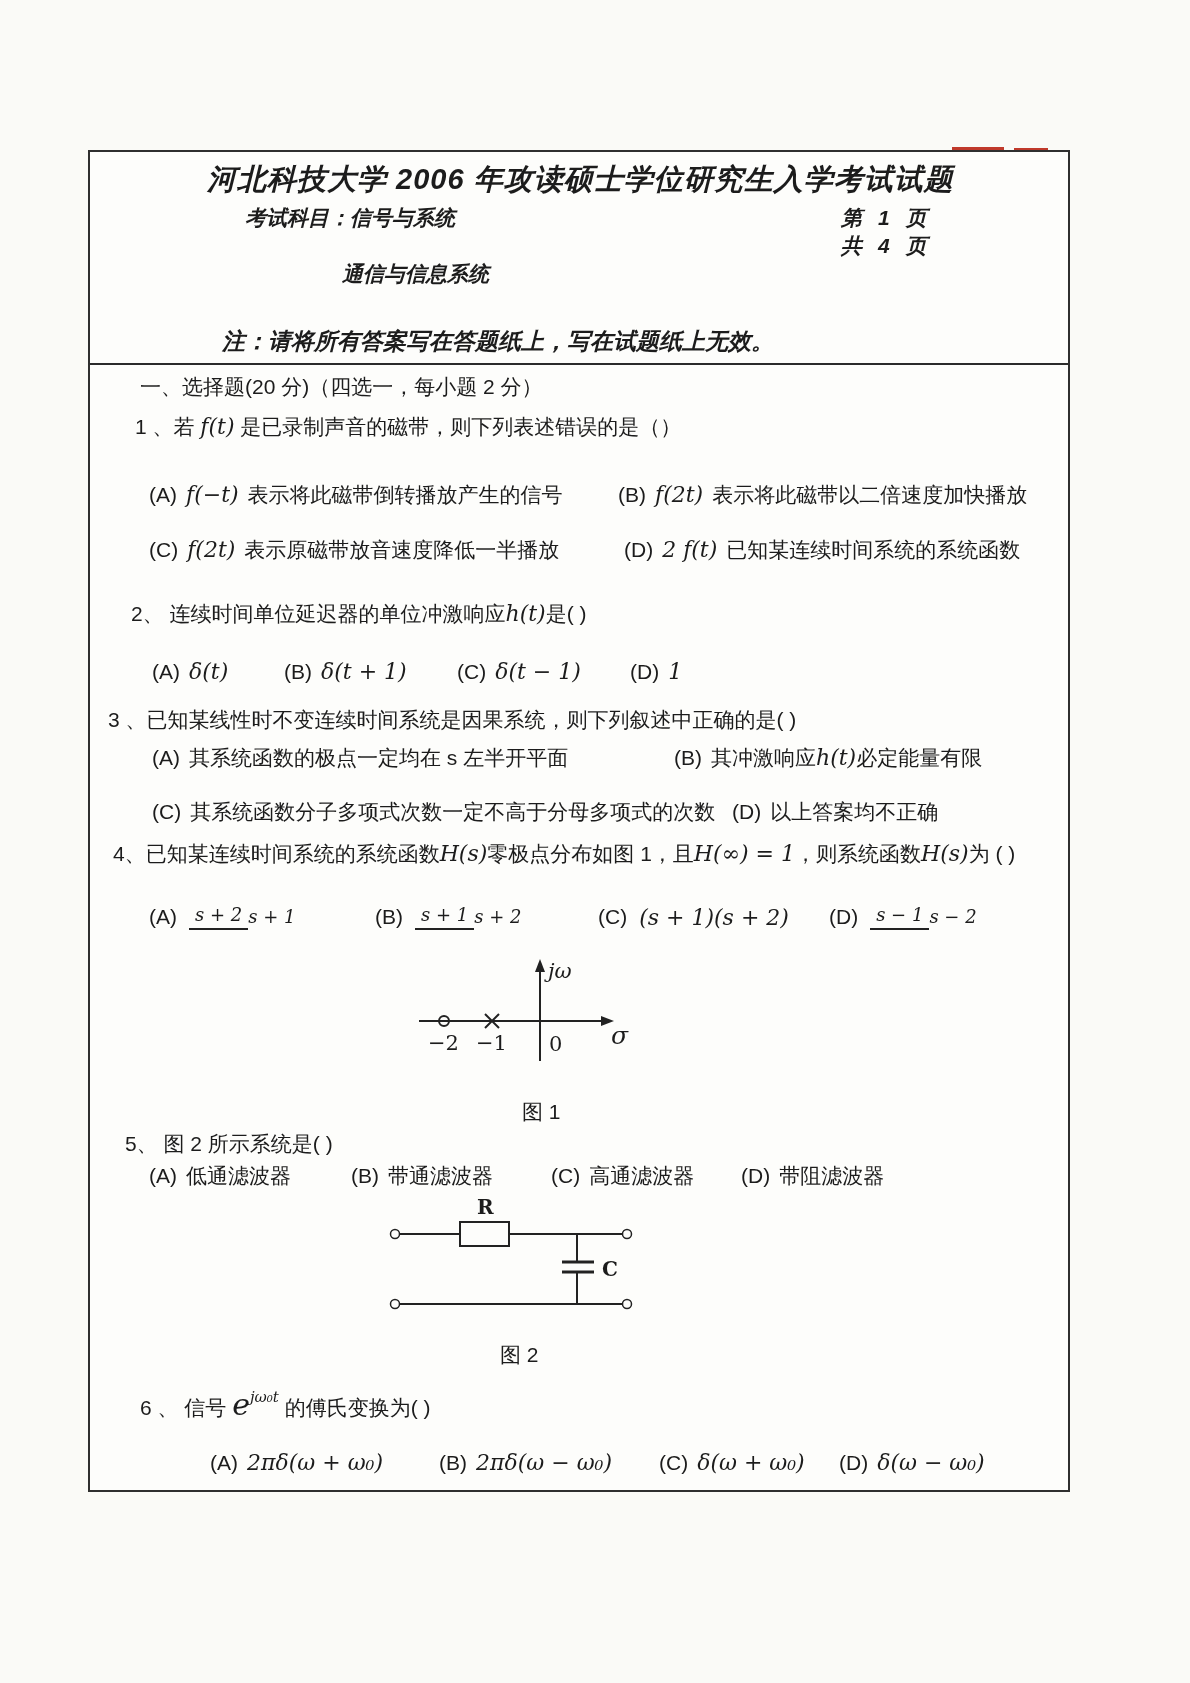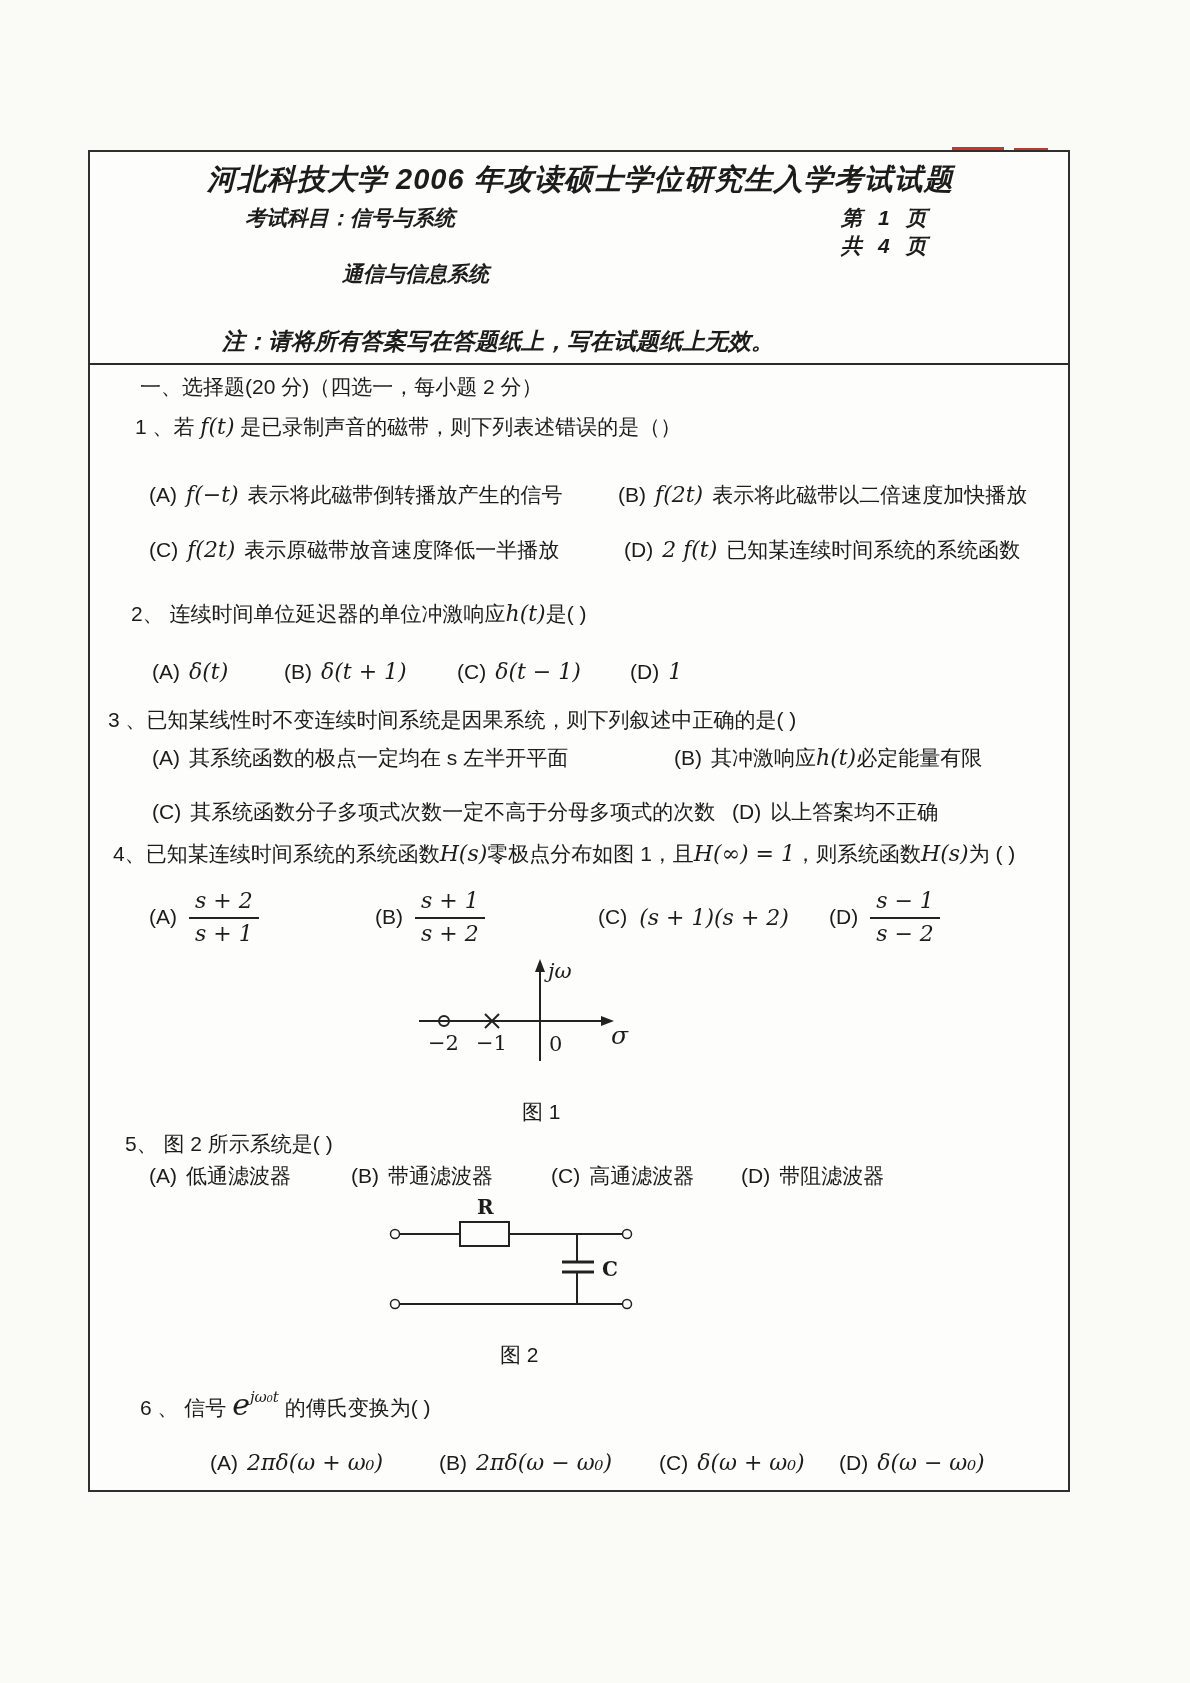--- a/index.html
+++ b/index.html
@@ -10,23 +10,23 @@
   .abs{position:absolute;white-space:nowrap;}
   .cn{font-size:21px;line-height:26px;}
   .b{font-weight:bold;font-style:italic;}
   .title{font-size:29px;letter-spacing:1px;}
   .hdr{font-size:21px;}
   .note{font-size:23px;}
   .math{font-family:"DejaVu Serif","Liberation Serif",serif;font-style:italic;font-size:22px;}
   .divider{position:absolute;left:0;width:100%;height:2px;background:#2b2b2b;}
   .optrow{display:flex;align-items:baseline;gap:9px;}
   .optlabel{font-size:21px;}
-  .frac{display:inline-flex;flex-direction:column;align-items:center;
+  .frac{display:inline-flex;align-items:center;
         font-family:"DejaVu Serif","Liberation Serif",serif;font-style:italic;
-        font-size:22px;line-height:1.25;}
+        font-size:18px;line-height:1.25;}
   .fnum{border-bottom:2px solid #222;padding:0 6px 2px;}
   .fden{padding-top:1px;}
   .fracrow{display:flex;align-items:center;gap:12px;}
   .ebig{font-family:"DejaVu Serif","Liberation Serif",serif;font-style:italic;font-size:30px;}
   .esup{font-family:"DejaVu Serif","Liberation Serif",serif;font-style:italic;
         font-size:15px;position:relative;top:-13px;}
   .pgap{display:inline-block;width:16px;}
   .red-dash{position:absolute;height:5px;background:#c0392b;}
   svg text{font-family:"DejaVu Serif","Liberation Serif",serif;fill:#1c1c1c;}
 </style>

